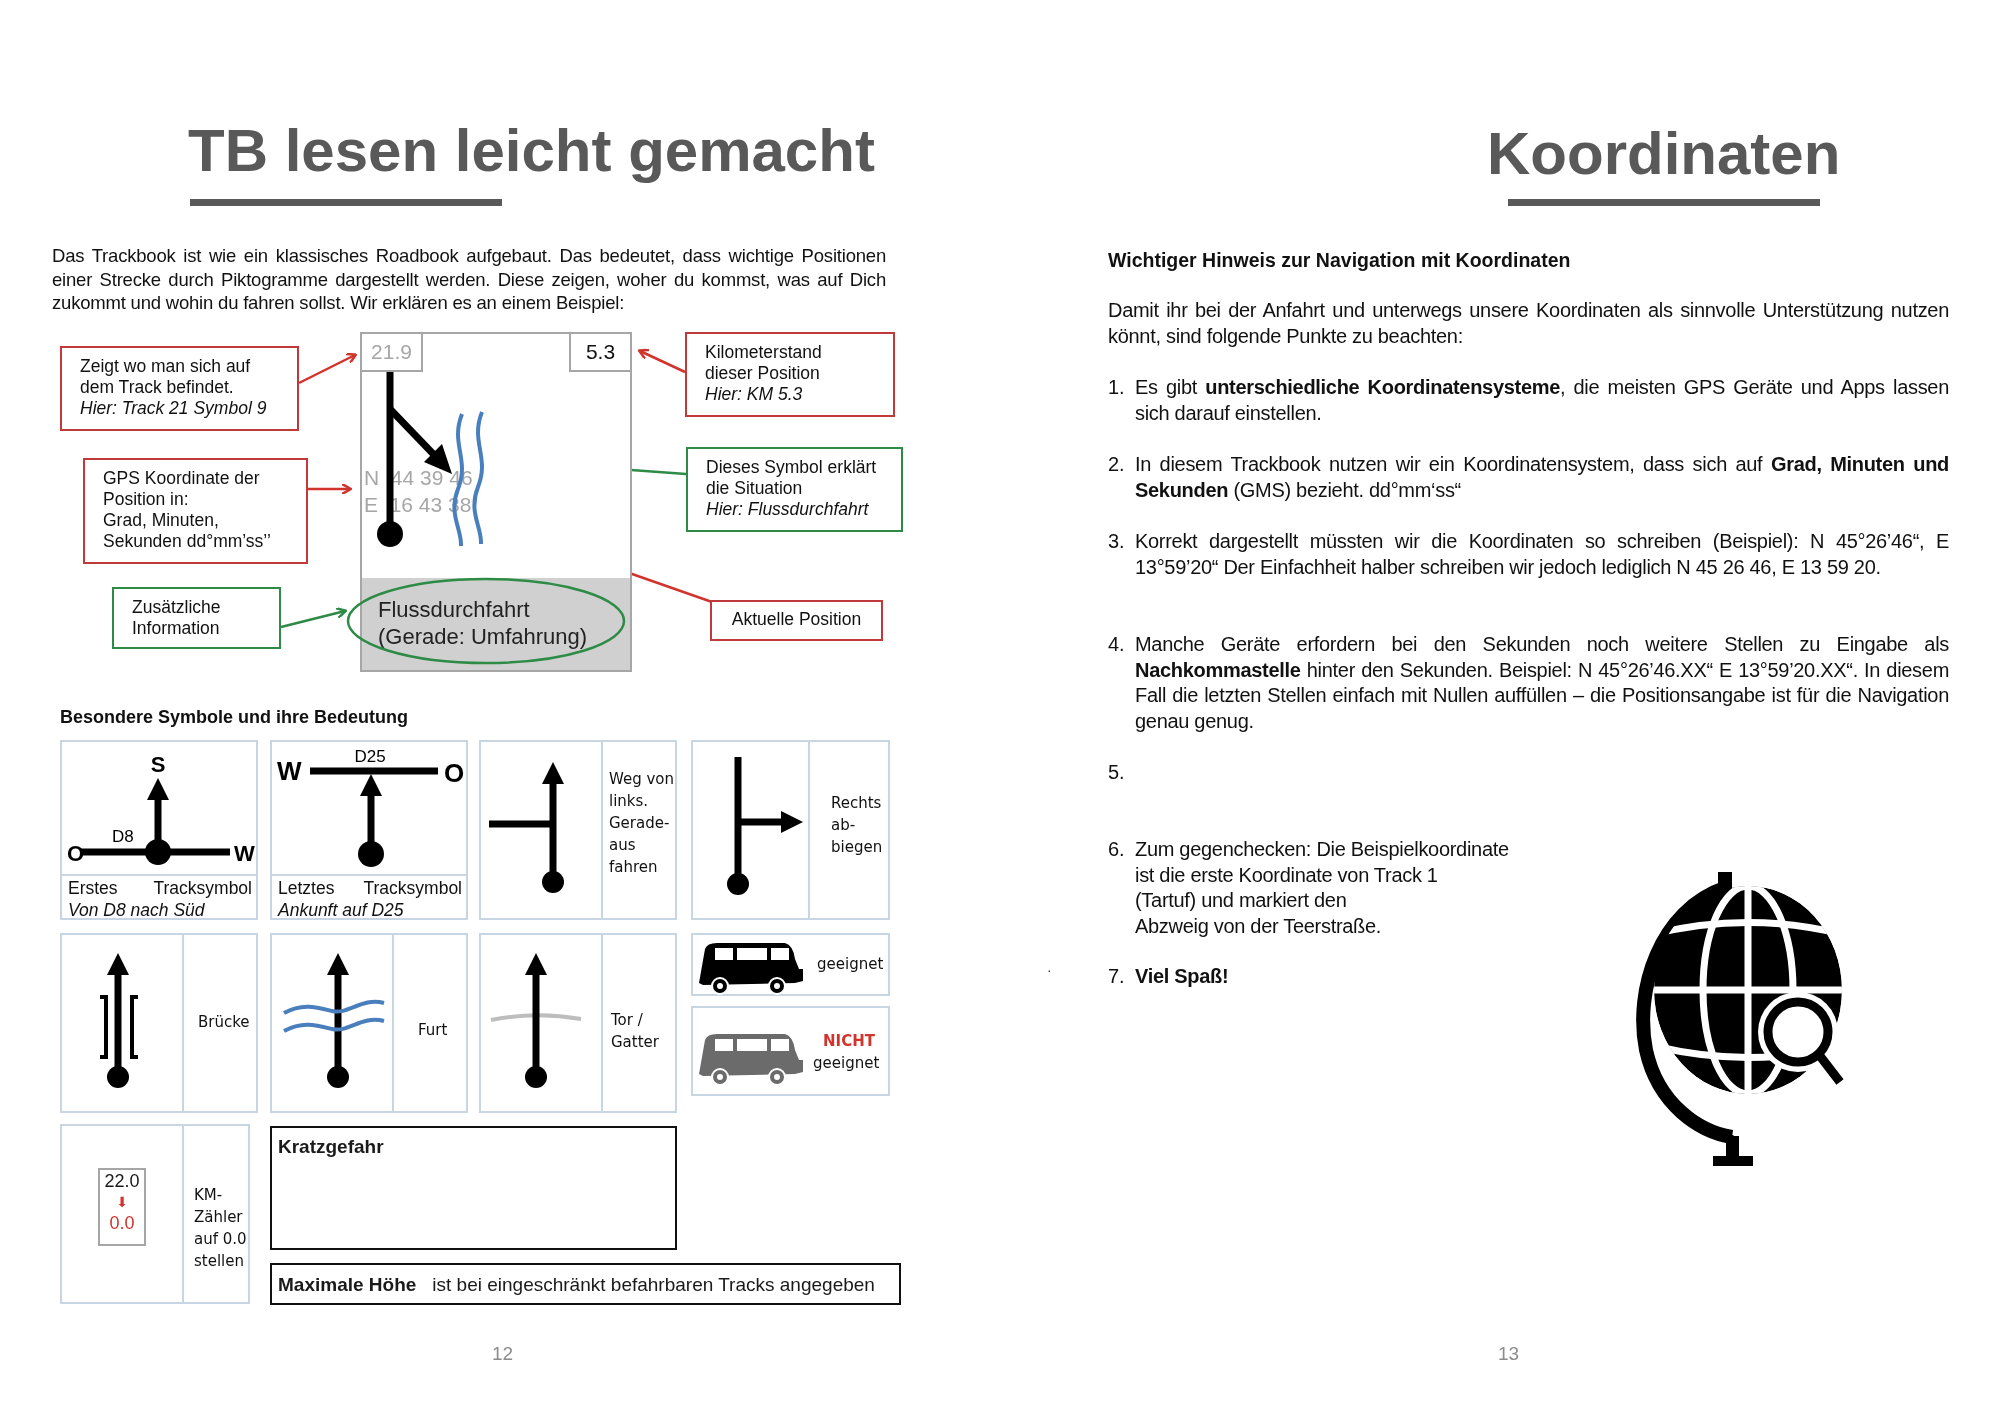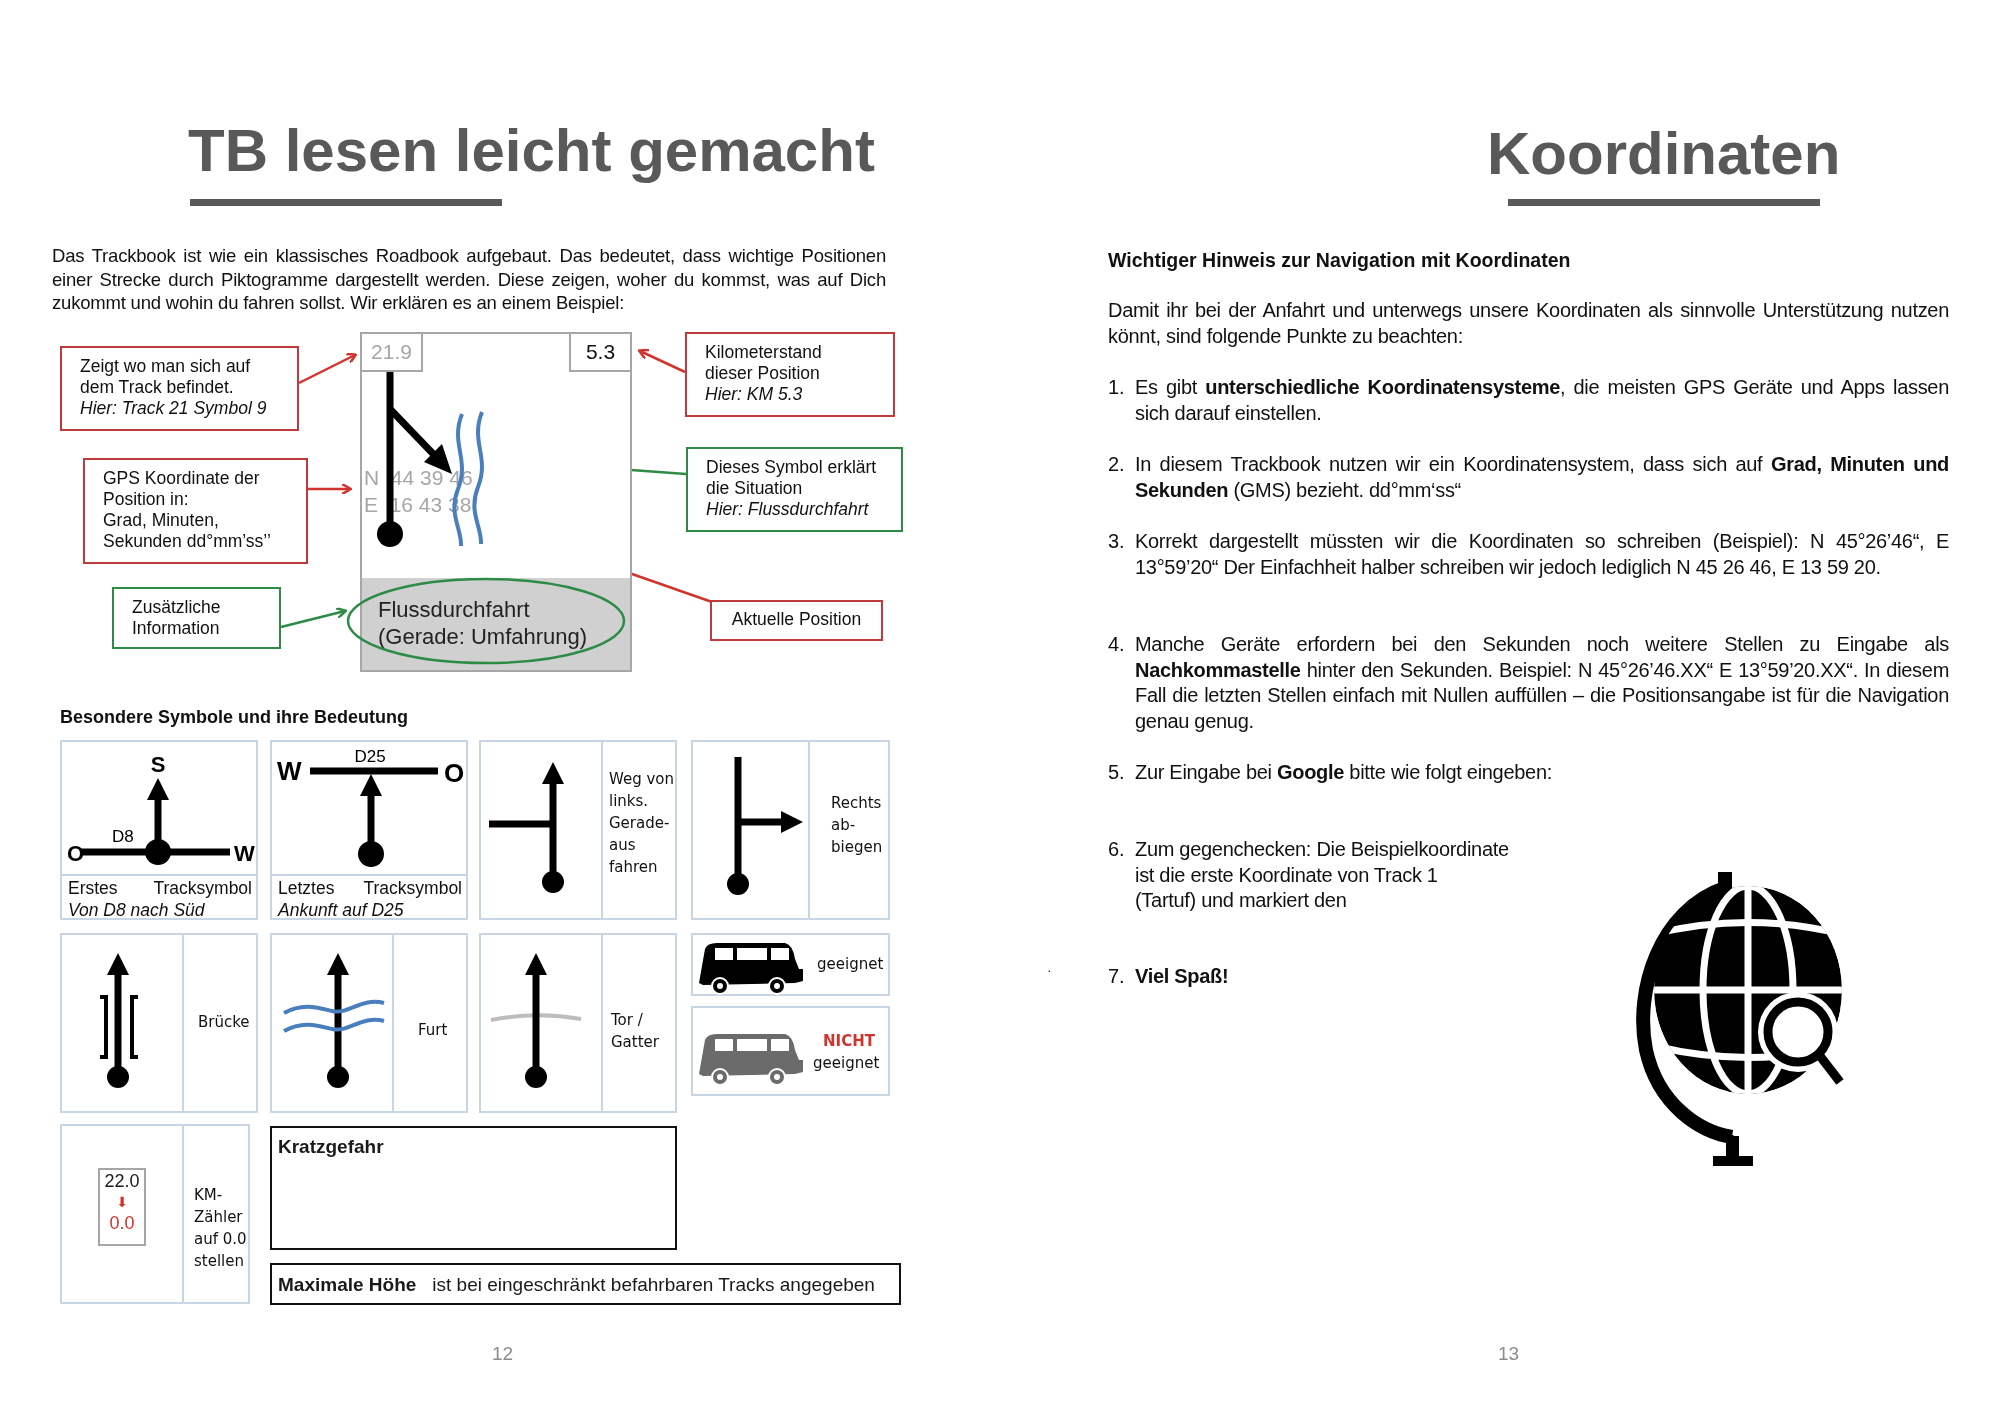--- a/index.html
+++ b/index.html
@@ -291,28 +291,28 @@
   <div class="r-item" style="top:529px;">
     <span class="r-num">3.</span>
     <div class="r-body">Korrekt dargestellt müssten wir die Koordinaten so schreiben (Beispiel): N 45°26’46“, E 13°59’20“  Der Einfachheit halber schreiben wir jedoch lediglich N 45 26 46, E 13 59 20.</div>
   </div>
   <div class="r-item" style="top:632px;">
     <span class="r-num">4.</span>
     <div class="r-body"><span>Manche Geräte erfordern bei den Sekunden noch weitere Stellen zu Eingabe als </span><b>Nachkommastelle</b><span> hinter den Sekunden. Beispiel: N 45°26’46.XX“ E 13°59’20.XX“. In diesem Fall die letzten Stellen einfach mit Nullen auffüllen – die Positionsangabe ist für die Navigation genau genug.</span></div>
   </div>
   <div class="r-item" style="top:760px;">
     <span class="r-num">5.</span>
-    <div class="r-body"><span>Zur Eingabe bei </span><b>Google</b><span> bitte wie folgt eingeben:</span></div>
   </div>
   <div class="r-item" style="top:837px;">
     <span class="r-num">6.</span>
     <div class="r-body" style="text-align:left;">
       <div>Zum gegenchecken: Die Beispielkoordinate</div>
       <div>ist die erste Koordinate von Track 1</div>
       <div>(Tartuf) und markiert den</div>
+      <div>Abzweig von der Teerstraße.</div>
     </div>
   </div>
   <div class="r-item" style="top:964px;">
     <span class="r-num">7.</span>
     <div class="r-body"><b>Viel Spaß!</b></div>
   </div>
 </div>
 
 <div class="abs" style="left:1047px; top:962px; font-size:14px; color:#333;">·</div>
 

